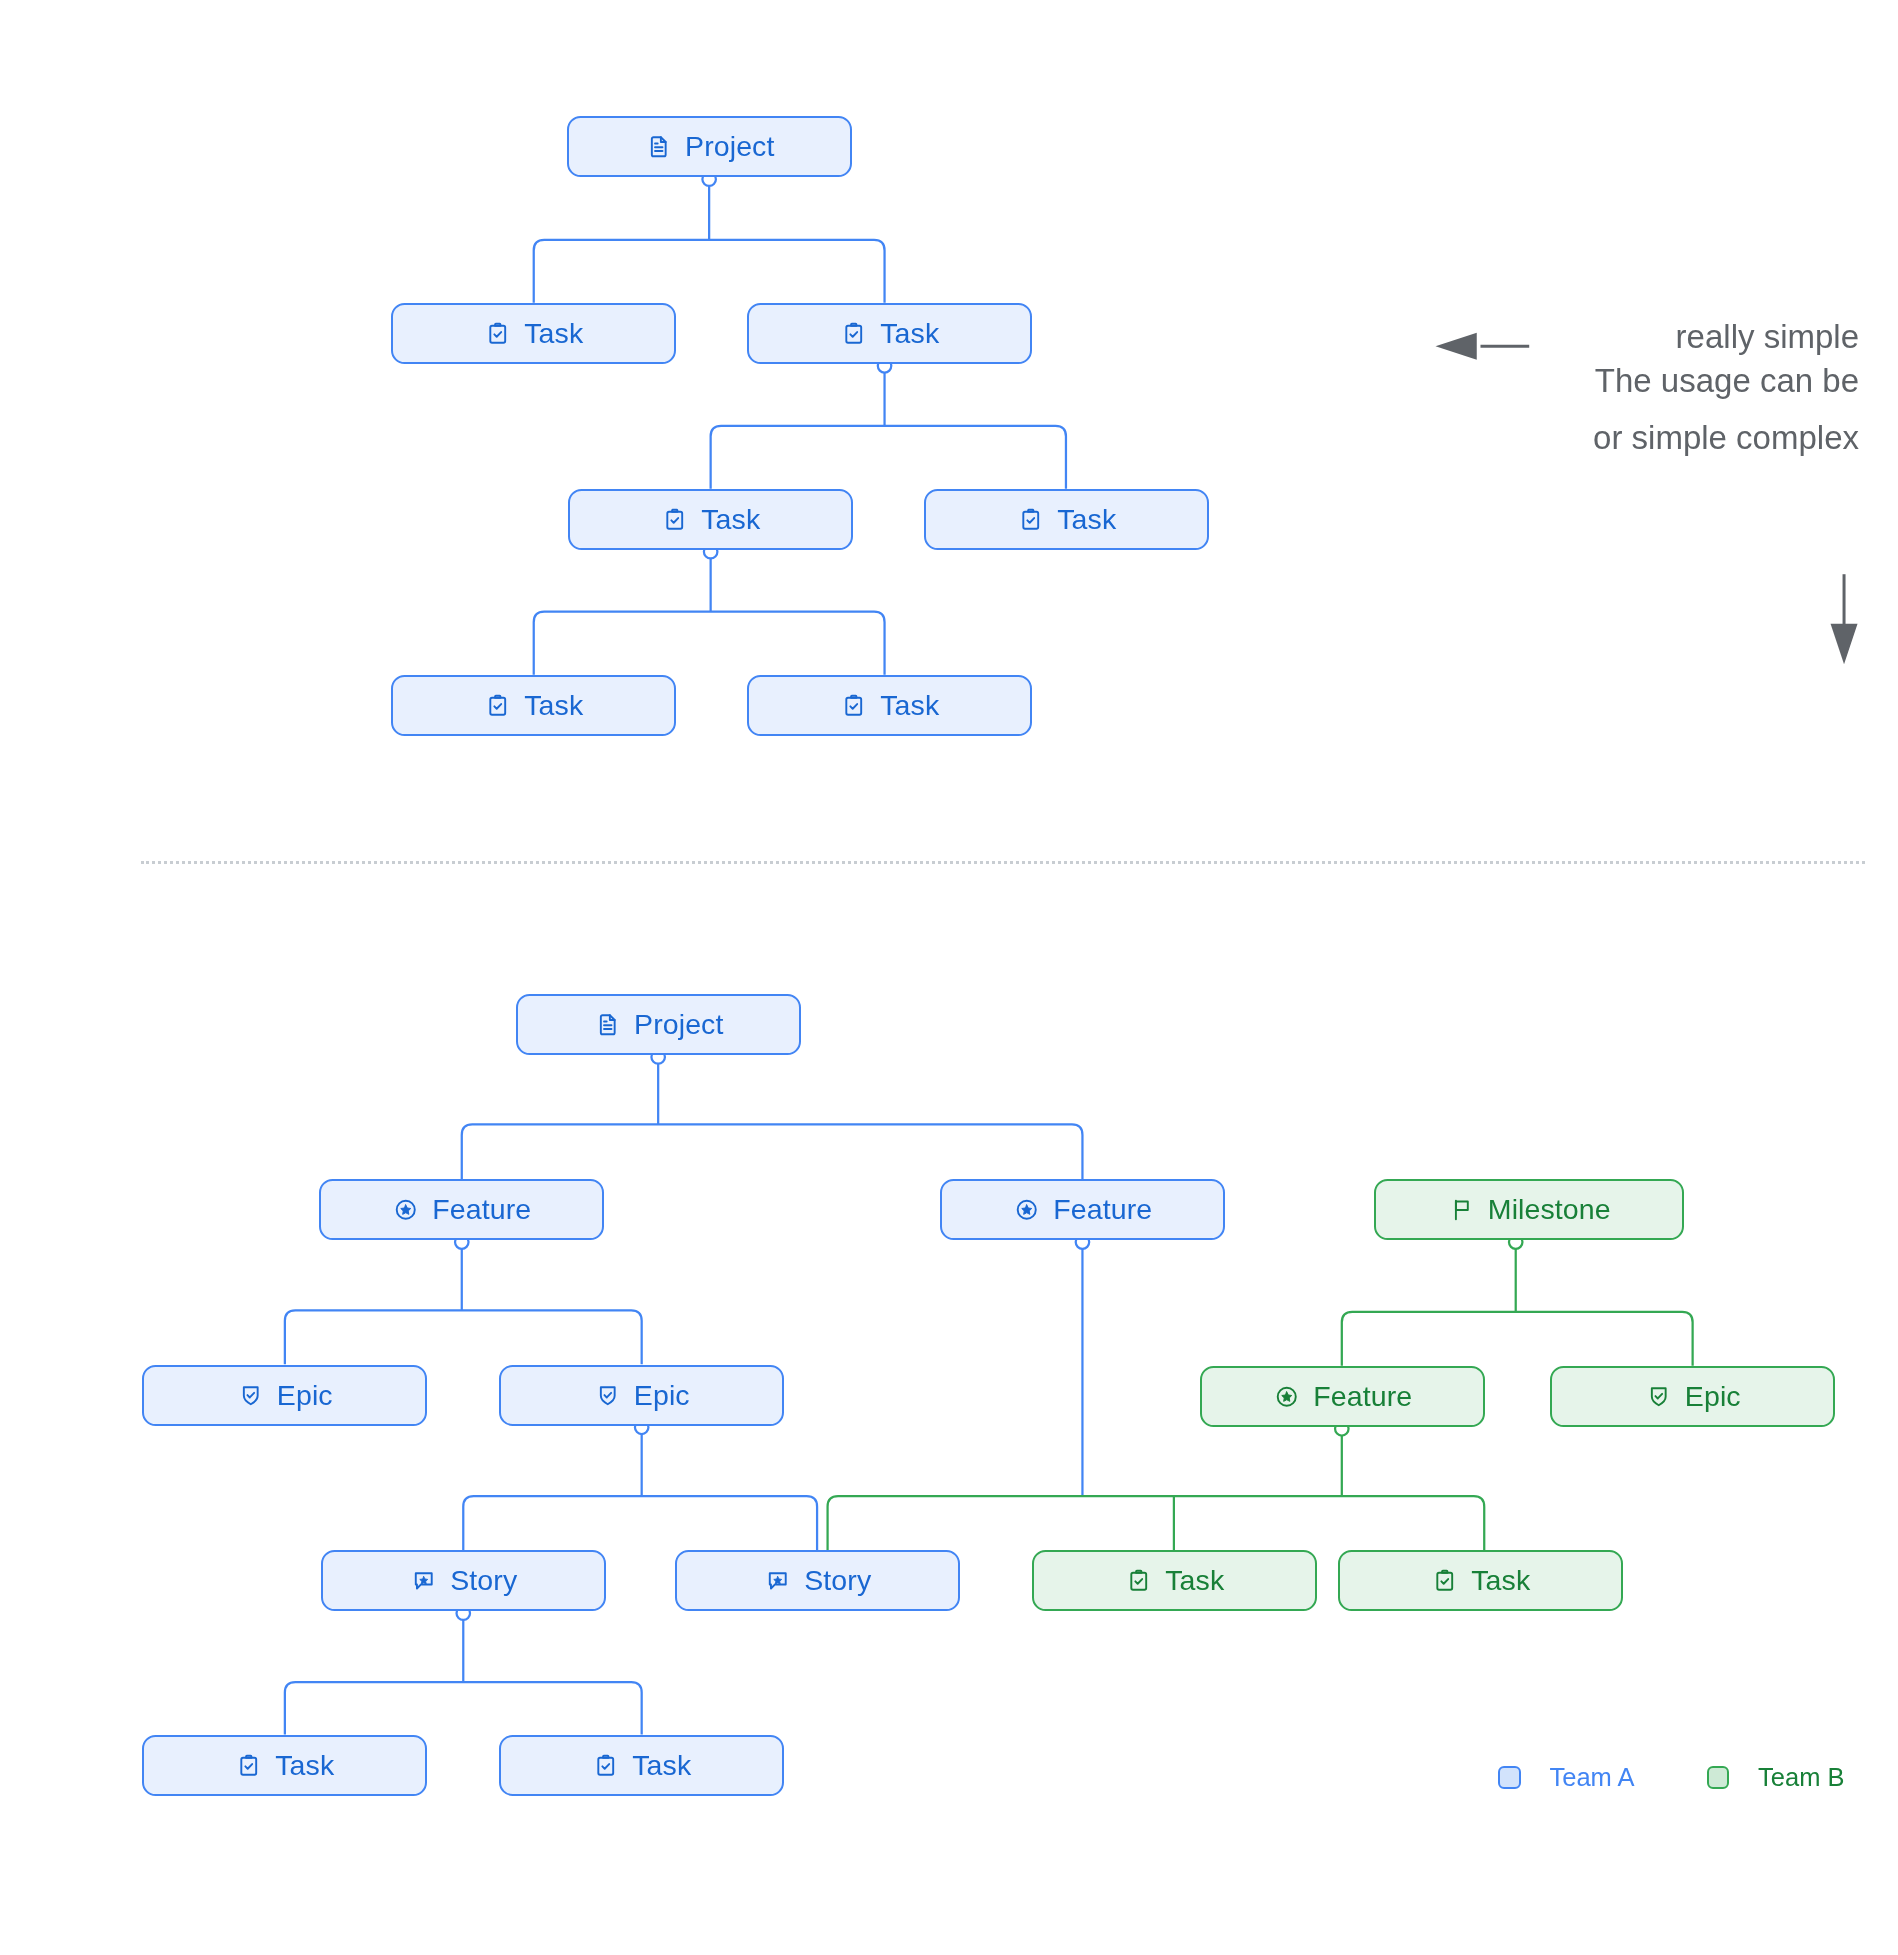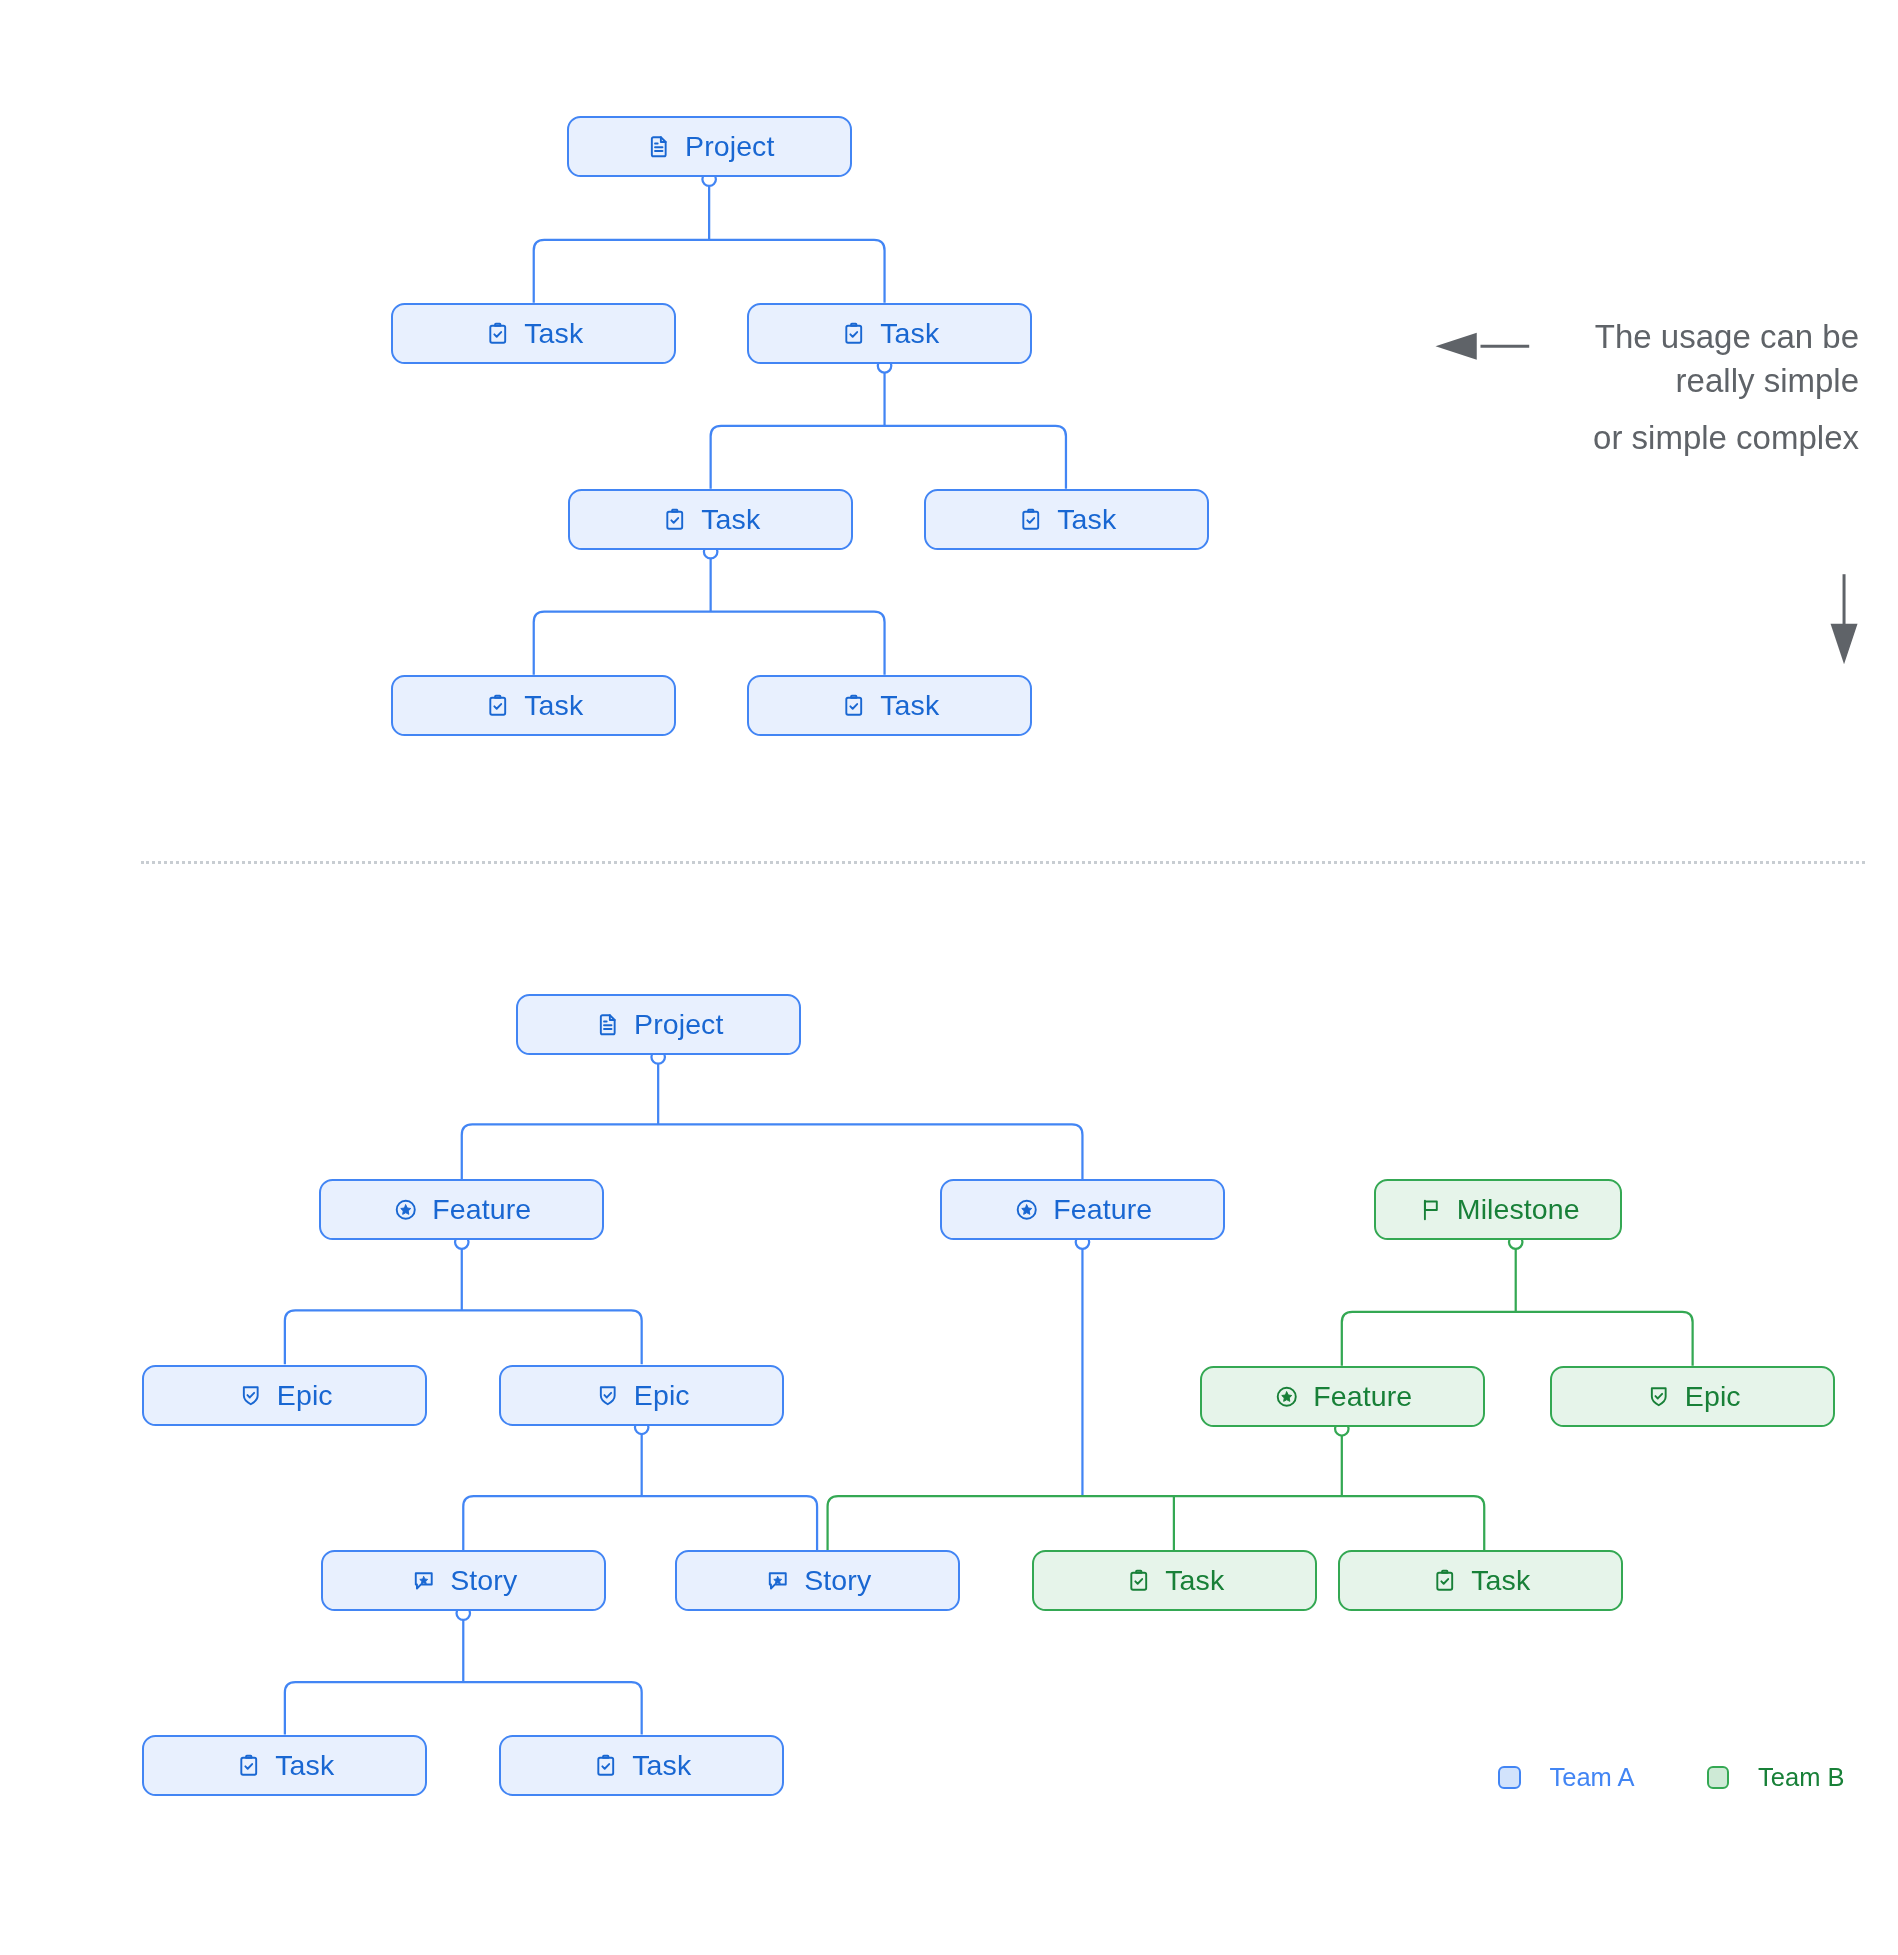--- a/index.html
+++ b/index.html
@@ -263,22 +263,22 @@
   <svg class="edge-layer" viewBox="0 0 2532 2608" xmlns="http://www.w3.org/2000/svg">
     <g stroke="#5F6368" stroke-width="4" fill="#5F6368">
       <path d="M1935,462 L2000,462"></path>
       <path d="M1875,462 L1930,444 L1930,480 Z" stroke="none"></path>
       <path d="M2420,766 L2420,854" fill="none"></path>
       <path d="M2420,886 L2402,832 L2438,832 Z" stroke="none"></path>
     </g>
   </svg>
 
   <div class="annotation" style="left:1469px;top:315px;width:360px;">
+    <span class="ann-line">really simple</span>
     <span class="ann-line">The usage can be</span>
-    <span class="ann-line">really simple</span>
     <span class="ann-gap"></span>
     <span class="ann-line">or simple complex</span>
   </div>
 
   <div class="divider" style="left:111px;top:861px;width:1724px;"></div>
 
   <div class="node team-a" style="left:486px;top:994px;width:285px;height:61px;">
     <span class="node-icon">
       <svg viewBox="0 0 24 24" fill="none" stroke="currentColor" stroke-width="1.8" stroke-linecap="round" stroke-linejoin="round">
         <path d="M14 3H7a1.5 1.5 0 0 0-1.5 1.5v15A1.5 1.5 0 0 0 7 21h10a1.5 1.5 0 0 0 1.5-1.5V7.5z"></path>
@@ -304,21 +304,21 @@
   <div class="node team-a" style="left:910px;top:1179px;width:285px;height:61px;">
     <span class="node-icon">
       <svg viewBox="0 0 24 24" fill="none" stroke="currentColor" stroke-width="1.8" stroke-linecap="round" stroke-linejoin="round">
         <circle cx="12" cy="12" r="8.5"></circle>
         <path d="M12 7.4l1.45 2.95 3.25.47-2.35 2.29.55 3.24L12 14.82l-2.9 1.53.55-3.24-2.35-2.29 3.25-.47z" fill="currentColor" stroke-width="0.9"></path>
       </svg>
     </span>
     <span class="node-label">Feature</span>
   </div>
 
-  <div class="node team-b" style="left:1344px;top:1179px;width:248px;height:61px;">
+  <div class="node team-b" style="left:1344px;top:1179px;width:310px;height:61px;">
     <span class="node-icon">
       <svg viewBox="0 0 24 24" fill="none" stroke="currentColor" stroke-width="1.8" stroke-linecap="round" stroke-linejoin="round">
         <path d="M6.5 21V3.5"></path>
         <path d="M6.5 4.2h11.2v8.1H6.5z"></path>
       </svg>
     </span>
     <span class="node-label">Milestone</span>
   </div>
 
   <div class="node team-a" style="left:112px;top:1365px;width:285px;height:61px;">

